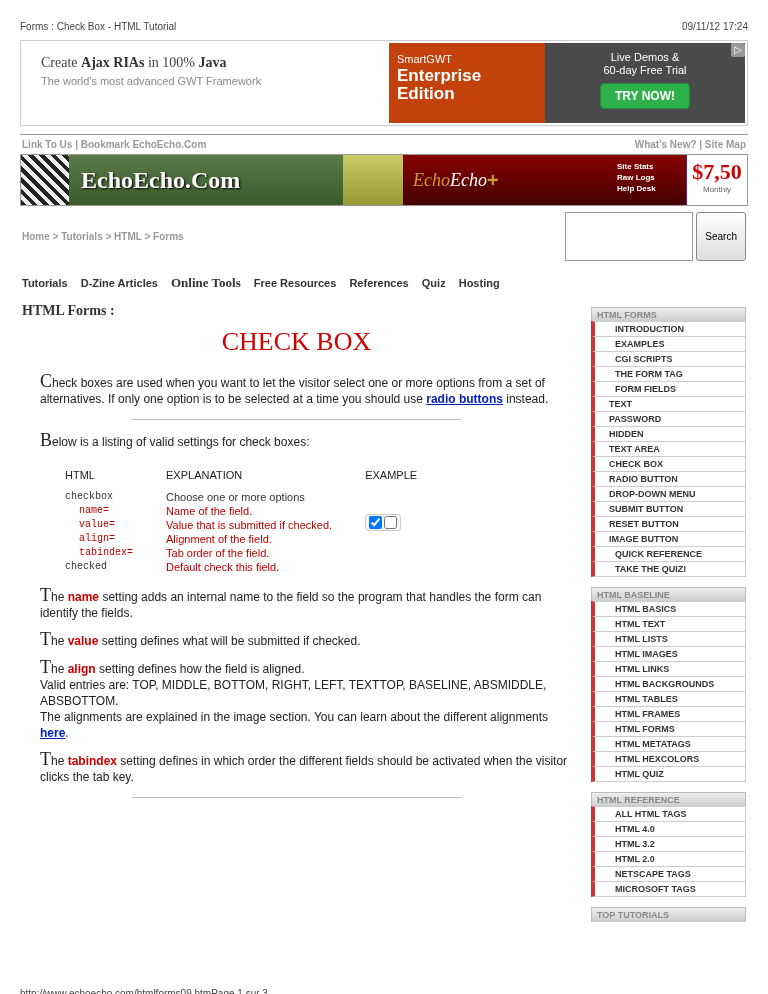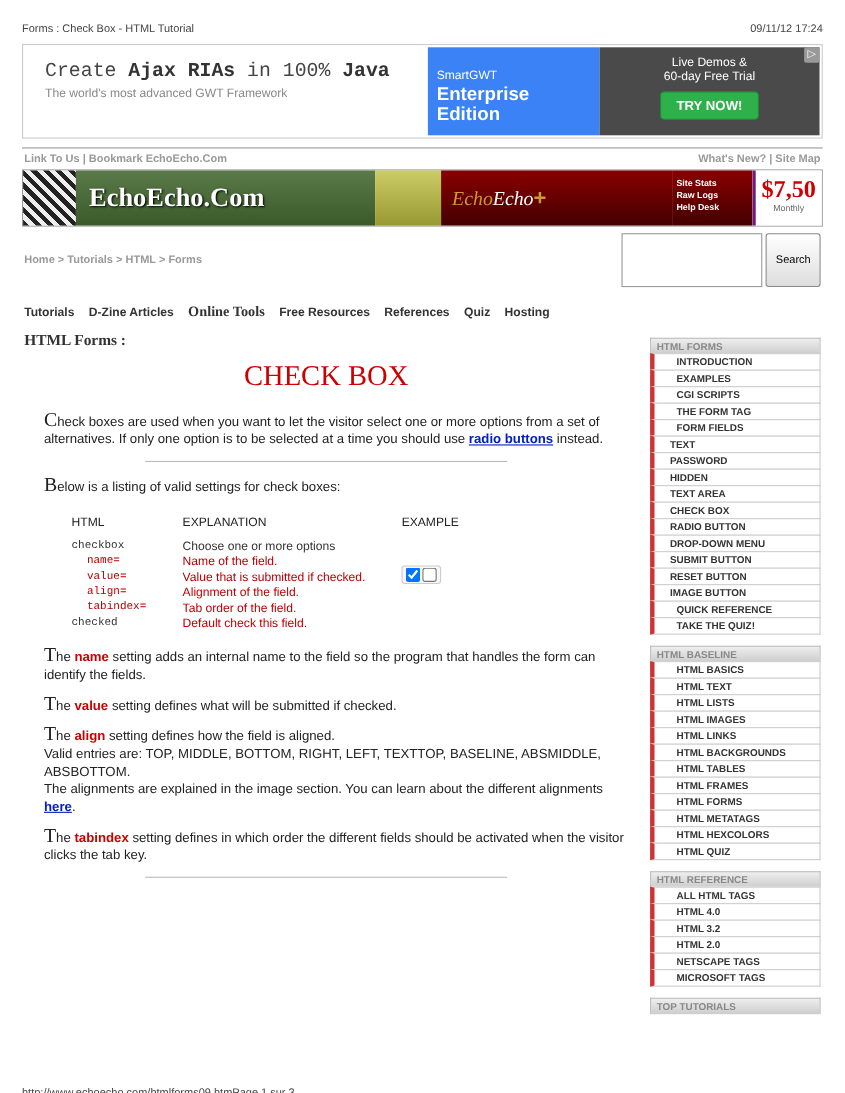--- a/index.html
+++ b/index.html
@@ -1,41 +1,41 @@
 <!DOCTYPE html>
 <html><head>
 <meta charset="utf-8">
 <style>
 body{margin:0;padding:0;font-family:Verdana,Arial,sans-serif;font-size:11px;color:#333;background:#fff}
 .page{width:768px;margin:13px auto;position:relative;min-height:994px}
 .hdr{display:flex;justify-content:space-between;padding:8px 20px 4px;font-size:10px;color:#444}
 .ad-wrap{margin:4px 20px 8px;border:1px solid #ccc;padding:2px;position:relative;height:80px;display:flex}
 .ad-left{flex:1;background:#fff;padding:12px 18px}
-.ad-left .l1{font-family:Liberation Mono, monospace;font-size:18px;color:#444}
+.ad-left .l1{font-family:Liberation Serif, serif;font-size:14px;color:#444}
 .ad-left .l1 b{color:#333}
 .ad-left .l2{font-size:11px;color:#888;margin-top:4px}
-.ad-mid{width:140px;background:#3b82f6;color:#fff;padding:20px 8px;font-family:Arial}
+.ad-mid{width:140px;background:#c2410c;color:#fff;padding:10px 8px;font-family:Arial}
 .ad-mid .m1{font-size:11px}
 .ad-mid .m2{font-size:17px;font-weight:bold;line-height:18px;margin-top:2px}
 .ad-right{width:180px;background:#4a4a4a;color:#fff;padding:8px 10px;text-align:center}
 .ad-right .r1{font-size:11px;line-height:13px}
 .try{display:inline-block;margin-top:6px;background:#2eb14a;color:#fff;font-weight:bold;font-size:12px;padding:5px 14px;border-radius:4px;border:1px solid #1e8a36}
 .ad-x{position:absolute;right:2px;top:2px;width:14px;height:14px;background:#999;color:#fff;font-size:10px;text-align:center;line-height:14px;border-radius:2px}
 .divh{border-top:1px solid #999;margin:4px 20px 2px}
 .toplinks{display:flex;justify-content:space-between;padding:2px 22px;font-size:10px;color:#999;font-weight:bold}
 .banner{margin:2px 20px;height:50px;display:flex;border:1px solid #999}
 .blogo{width:48px;background:repeating-linear-gradient(45deg,#222,#222 4px,#eee 4px,#eee 8px)}
 .btitle{flex:1;background:linear-gradient(#5a7a4a,#3a5a2a);color:#fff;font-family:Georgia,serif;font-size:24px;font-weight:bold;display:flex;align-items:center;padding-left:12px;text-shadow:1px 1px 2px #000}
 .bimg{width:60px;background:linear-gradient(#cc6,#993)}
 .bred{width:200px;background:linear-gradient(#800,#400);display:flex;align-items:center;padding-left:10px}
 .bred .e1{font-family:Georgia,serif;font-style:italic;font-size:18px;color:#cc9933}
 .bred .e2{font-family:Georgia,serif;font-style:italic;font-size:18px;color:#fff}
 .bred .plus{color:#cc9933;font-size:20px;font-weight:bold;vertical-align:super}
 .bstats{width:65px;background:linear-gradient(#800,#400);color:#fff;font-size:8px;font-weight:bold;padding:6px 4px;line-height:11px}
-.bprice{width:60px;background:#fff;border-left:3px solid #701a75;text-align:center;padding-top:4px}
+.bprice{width:60px;background:#fff;border-left:1px solid #701a75;text-align:center;padding-top:4px}
 .bprice .p1{font-family:Georgia,serif;font-size:22px;color:#c00;font-weight:bold}
 .bprice .p2{font-size:8px;color:#666}
 .crumbs{display:flex;justify-content:space-between;align-items:center;padding:4px 22px;font-size:10px;color:#999;font-weight:bold}
 .crumbs a{color:#999;text-decoration:none}
 .srch{display:flex;gap:3px}
 .srch input{width:120px;font-size:10px;border:1px solid #999;padding:1px 3px}
 .srch button{font-size:10px;border:1px solid #888;background:linear-gradient(#fff,#ddd);border-radius:3px;padding:18px 8px;cursor:pointer}
 .tabs{padding:10px 22px 6px;font-size:11px;font-weight:bold;color:#333}
 .tabs span{margin-right:10px;cursor:pointer}
 .tabs .ot{font-family:Georgia,serif;font-size:13px}

